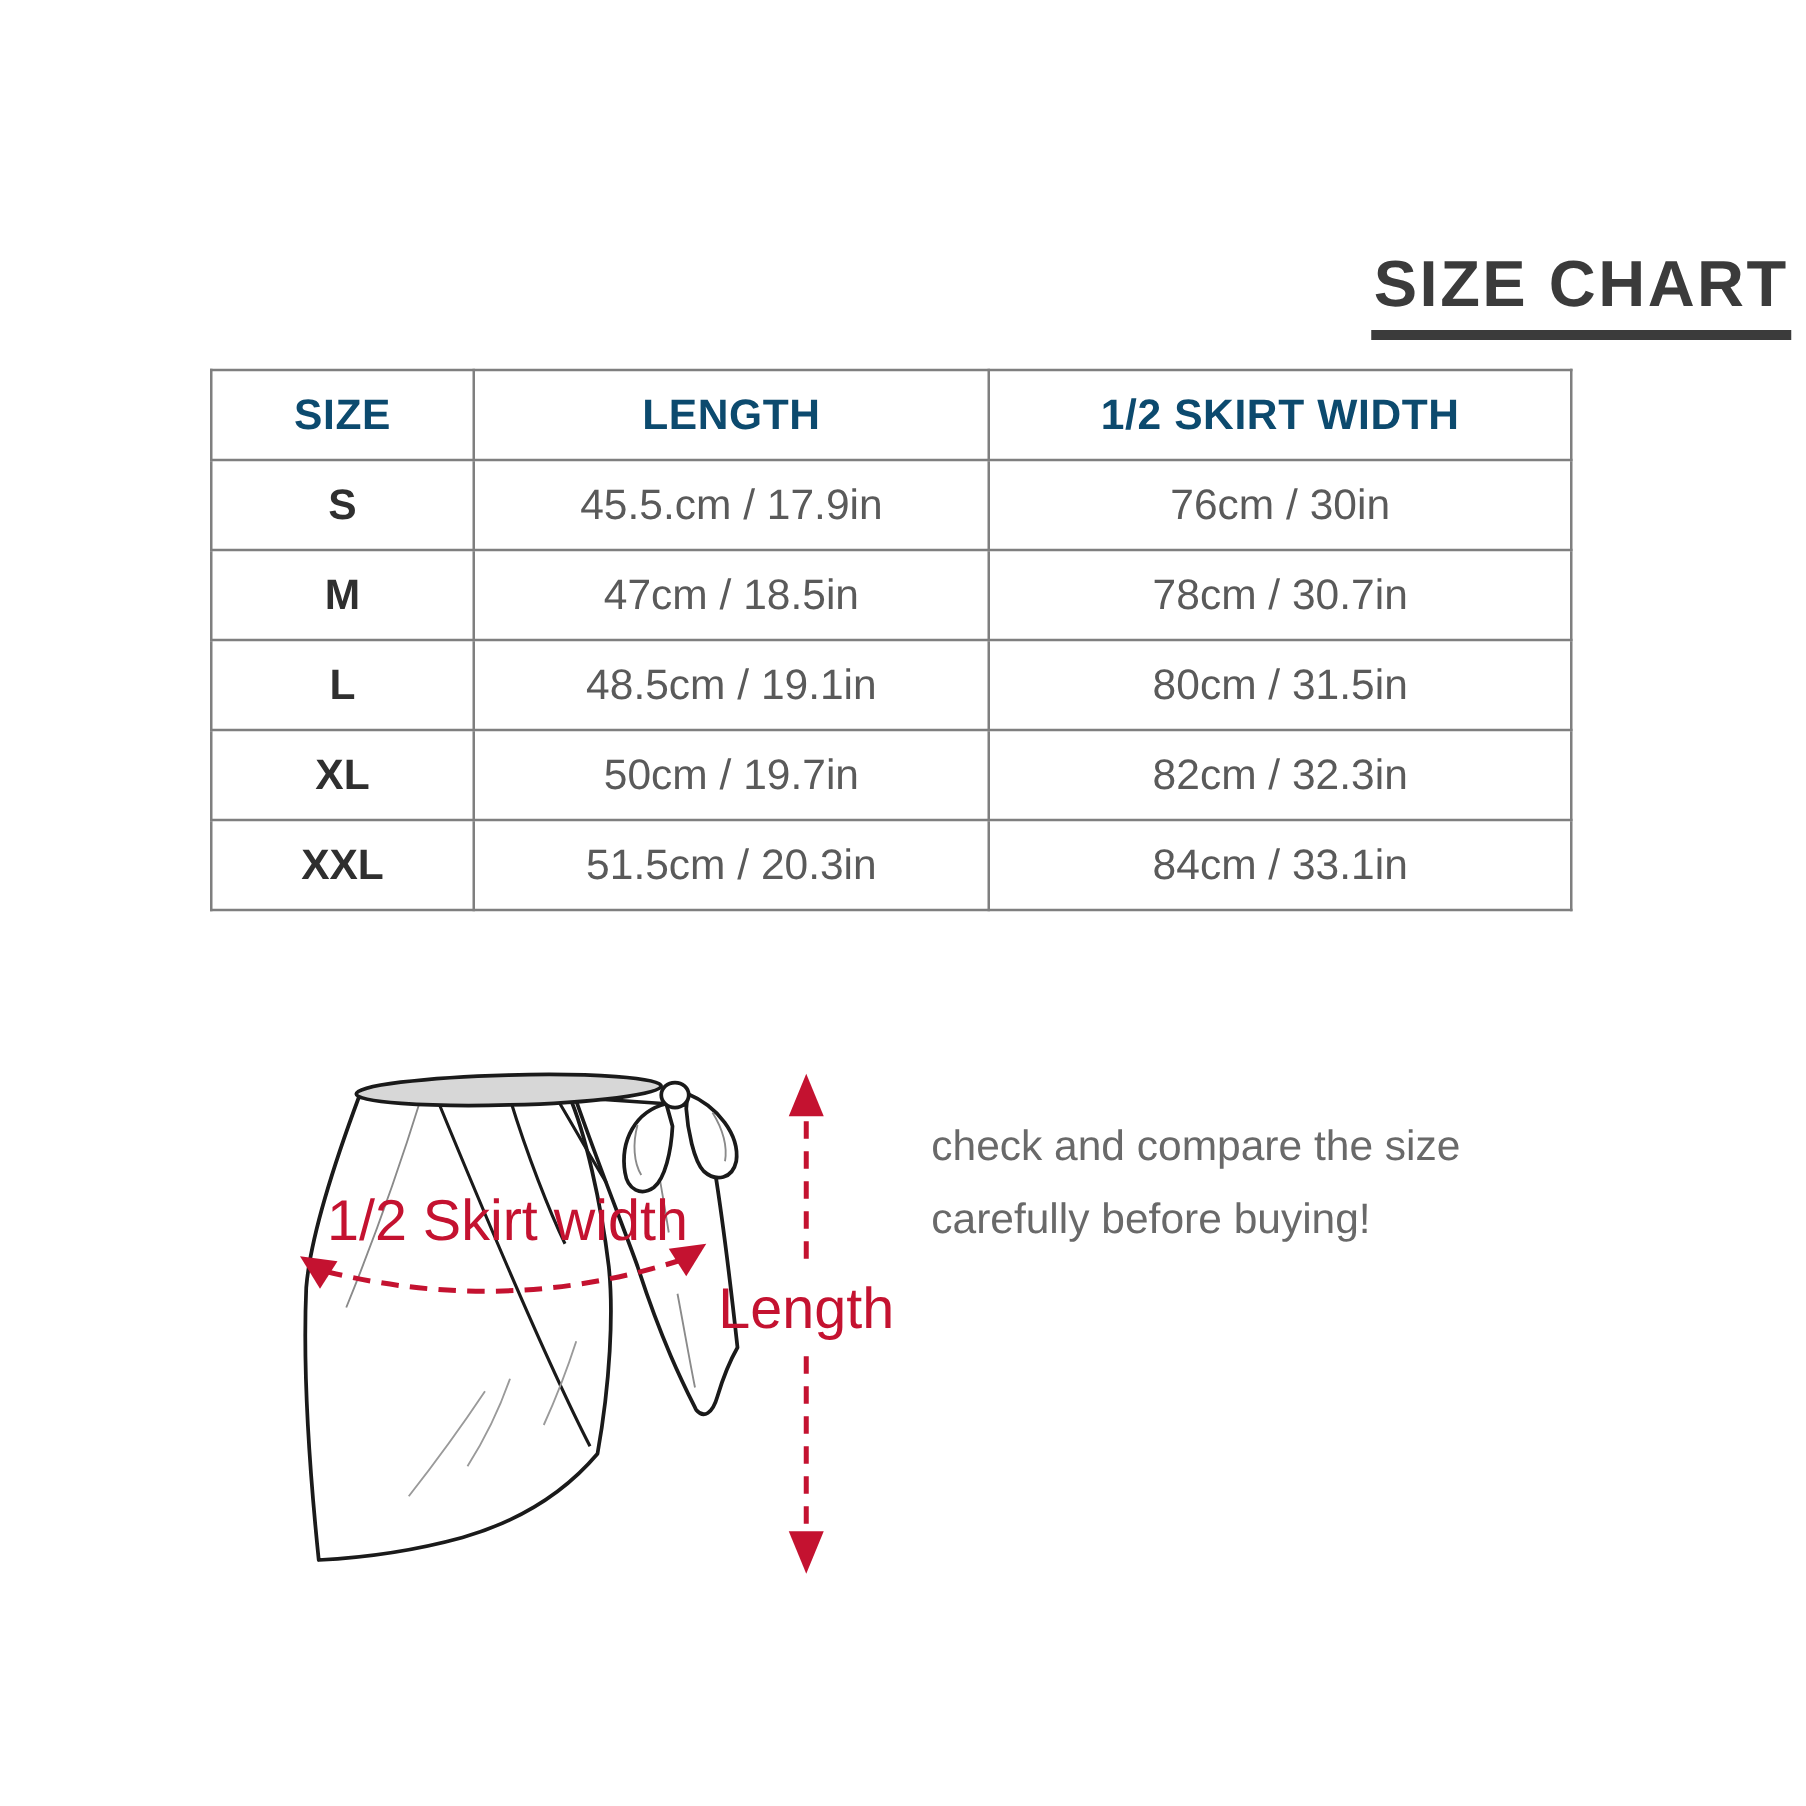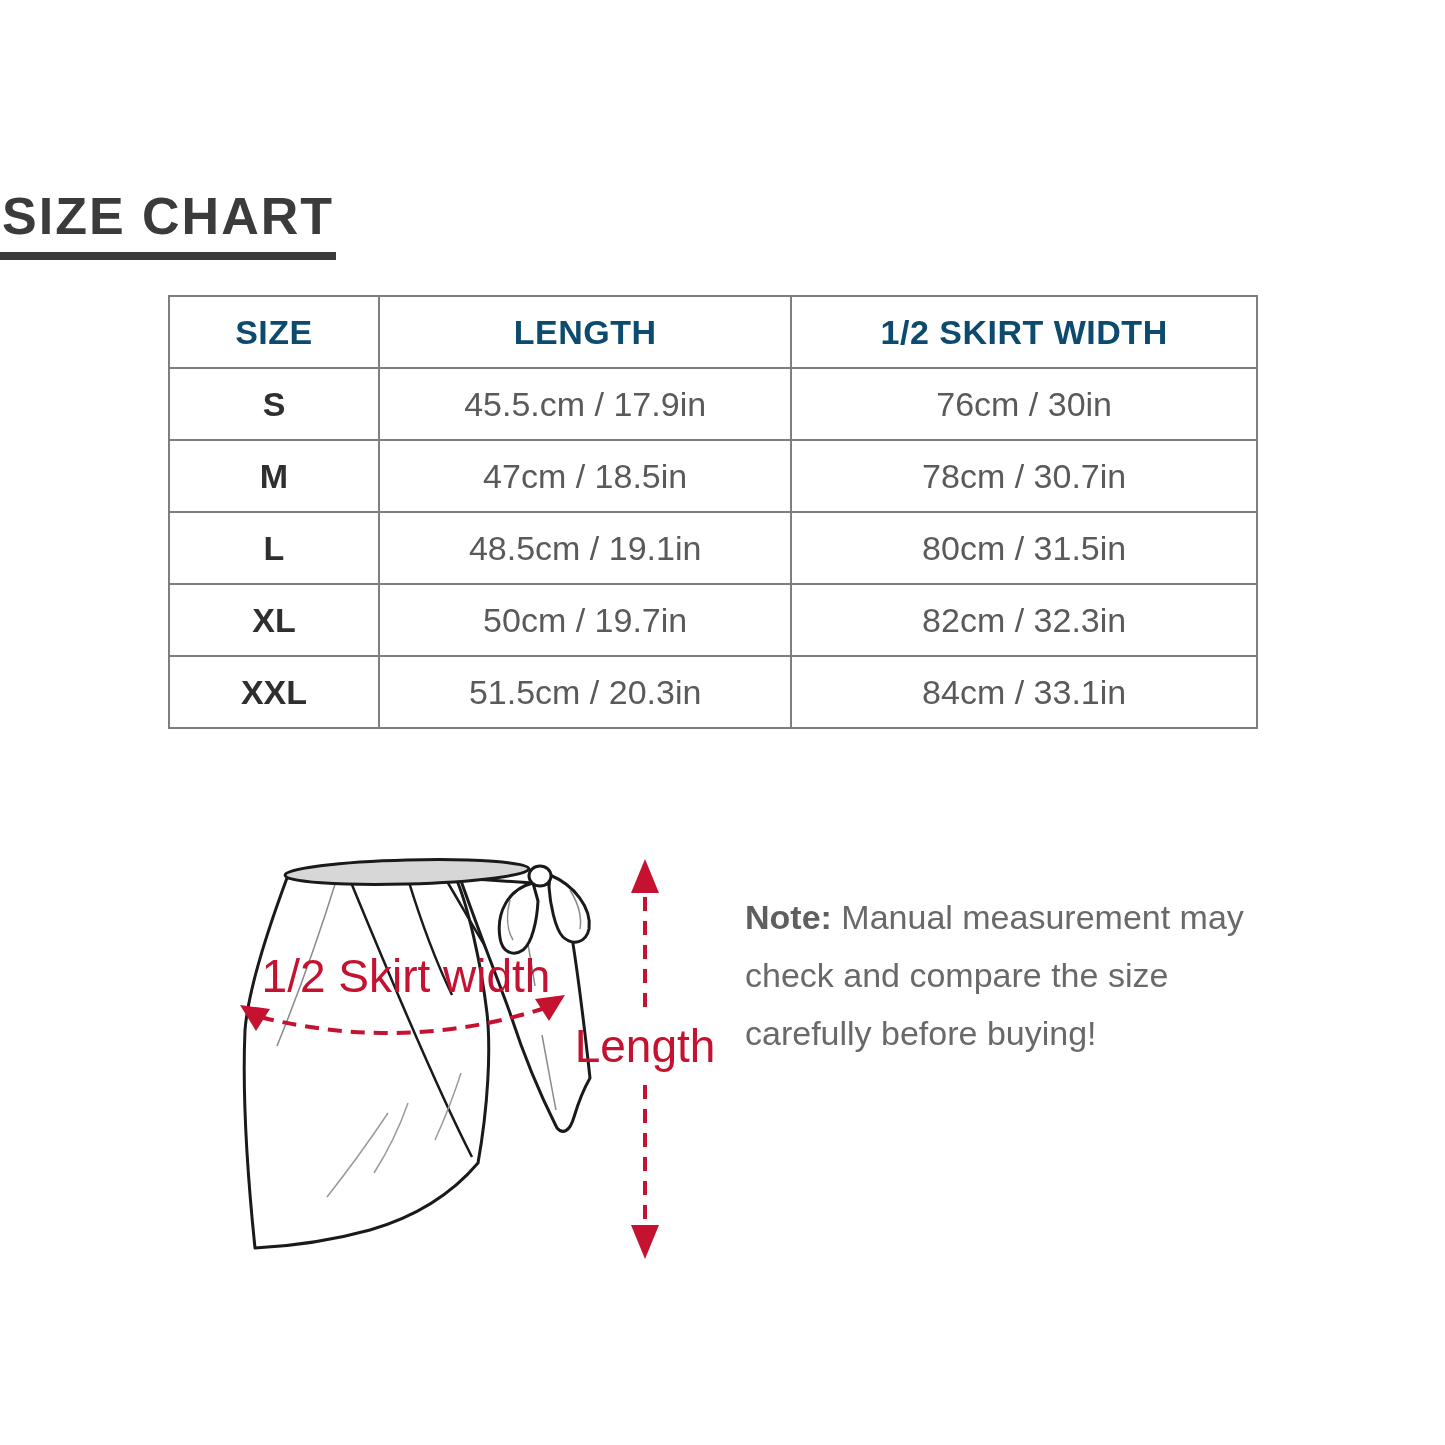--- a/index.html
+++ b/index.html
@@ -7,22 +7,22 @@
   body{
     width:1445px;height:1445px;
     background:#ffffff;
     font-family:"Liberation Sans", sans-serif;
     position:relative;
     overflow:hidden;
   }
   .page-title{
     position:absolute;
     top:186px;left:0;right:0;
-    text-align:left;
-    margin:0;
+    text-align:right;
+    margin:12px;
   }
   .page-title span{
     display:inline-block;
     font-size:52px;
     font-weight:bold;
     letter-spacing:2px;
     color:var(--ink);
     border-bottom:8px solid var(--ink);
     padding:0 2px 6px 2px;
   }
@@ -158,16 +158,15 @@
   <polygon points="355,150 339,176 325,154" fill="var(--accent)"></polygon>
 
   <polygon points="435,14 421,48 449,48" fill="var(--accent)"></polygon>
   <line x1="435" y1="52" x2="435" y2="168" stroke="var(--accent)" stroke-width="4" stroke-dasharray="14 10"></line>
   <text class="red-label" x="435" y="217" font-size="46" text-anchor="middle">Length</text>
   <line x1="435" y1="240" x2="435" y2="378" stroke="var(--accent)" stroke-width="4" stroke-dasharray="14 10"></line>
   <polygon points="435,414 421,380 449,380" fill="var(--accent)"></polygon>
 </svg>
 
 <div class="note-block">
-  <div><span class="note-label">Note:</span><span> Manual measurement may</span></div>
   <div>check and compare the size</div>
   <div>carefully before buying!</div>
 </div>
 
 </body></html>

